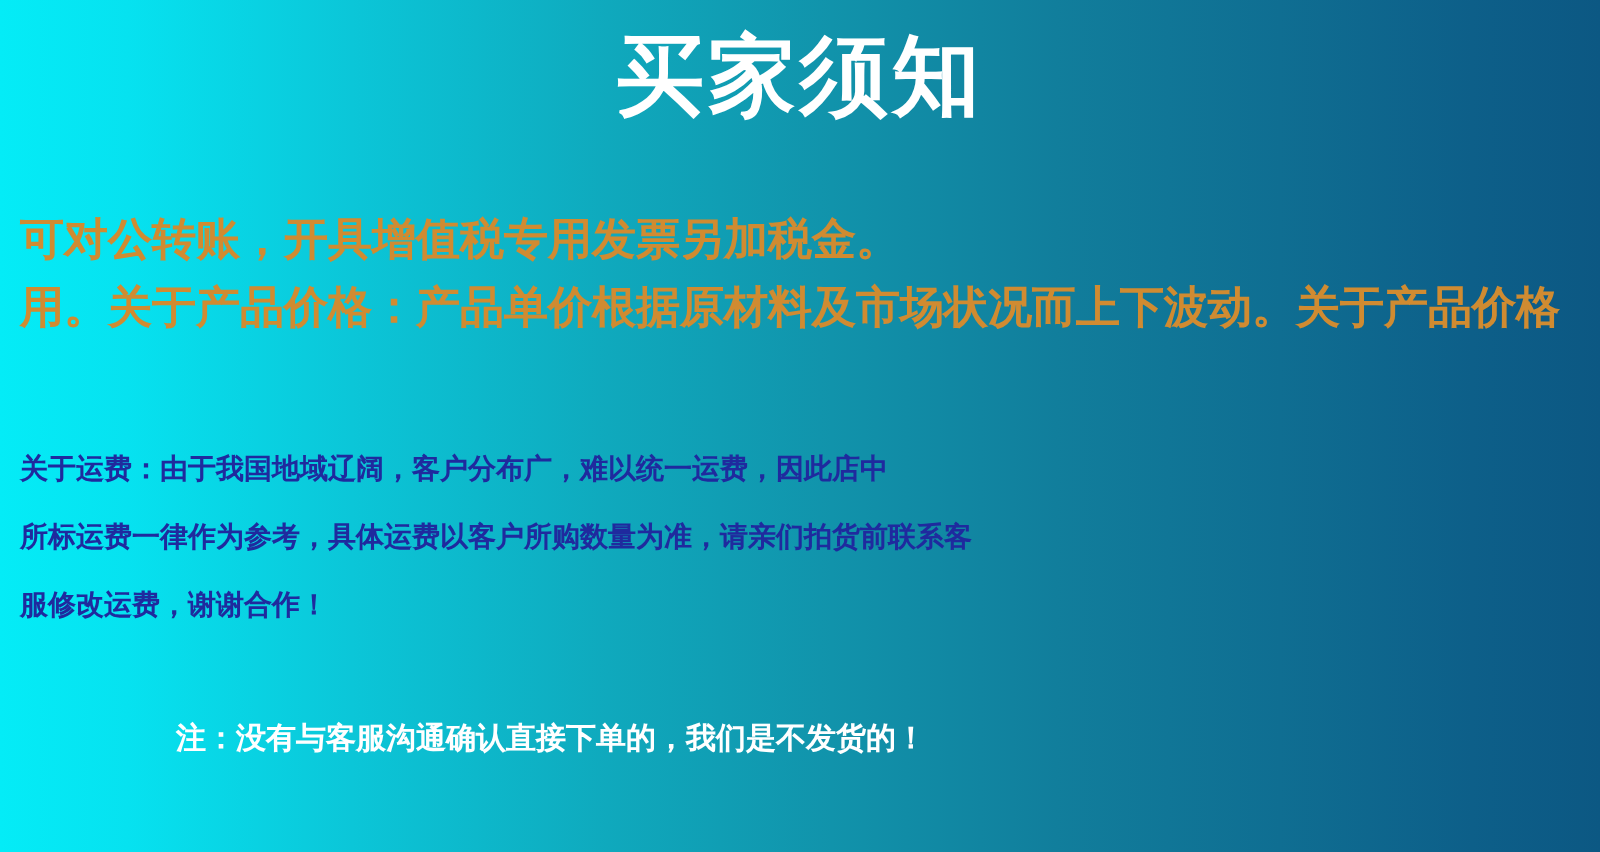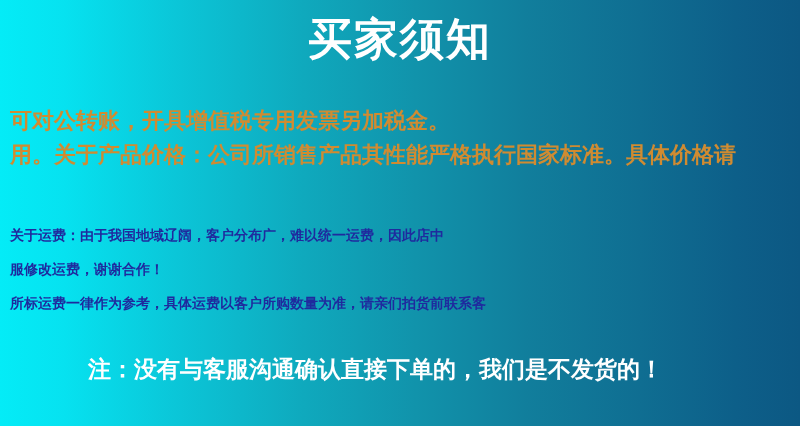--- a/index.html
+++ b/index.html
@@ -63,41 +63,41 @@
     font-size: 14px;
     line-height: 34px;
     font-weight: 700;
   }
 
   #note-line {
     position: absolute;
     left: 88px;
     top: 352px;
     color: #ffffff;
-    font-size: 23px;
+    font-size: 15px;
     line-height: 34px;
     font-weight: 700;
     white-space: nowrap;
   }
 
   .line { display: block; }
 </style>
 </head>
 <body>
 
 <div id="banner">
 
   <div id="title">买家须知</div>
 
   <div class="para" id="para-orange">
     <span class="line">可对公转账，开具增值税专用发票另加税金。</span>
-    <span class="line">用。关于产品价格：公司所销售产品其性能严格执行国家标准。具体价格请</span>
+    <span class="line">用。关于产品价格：产品单价根据原材料及市场状况而上下波动。关于产品价格</span>
   </div>
 
   <div class="para" id="para-blue">
     <span class="line">关于运费：由于我国地域辽阔，客户分布广，难以统一运费，因此店中</span>
+    <span class="line">所标运费一律作为参考，具体运费以客户所购数量为准，请亲们拍货前联系客</span>
     <span class="line">服修改运费，谢谢合作！</span>
-    <span class="line">所标运费一律作为参考，具体运费以客户所购数量为准，请亲们拍货前联系客</span>
   </div>
 
   <div id="note-line">注：没有与客服沟通确认直接下单的，我们是不发货的！</div>
 
 </div>
 
 </body></html>

